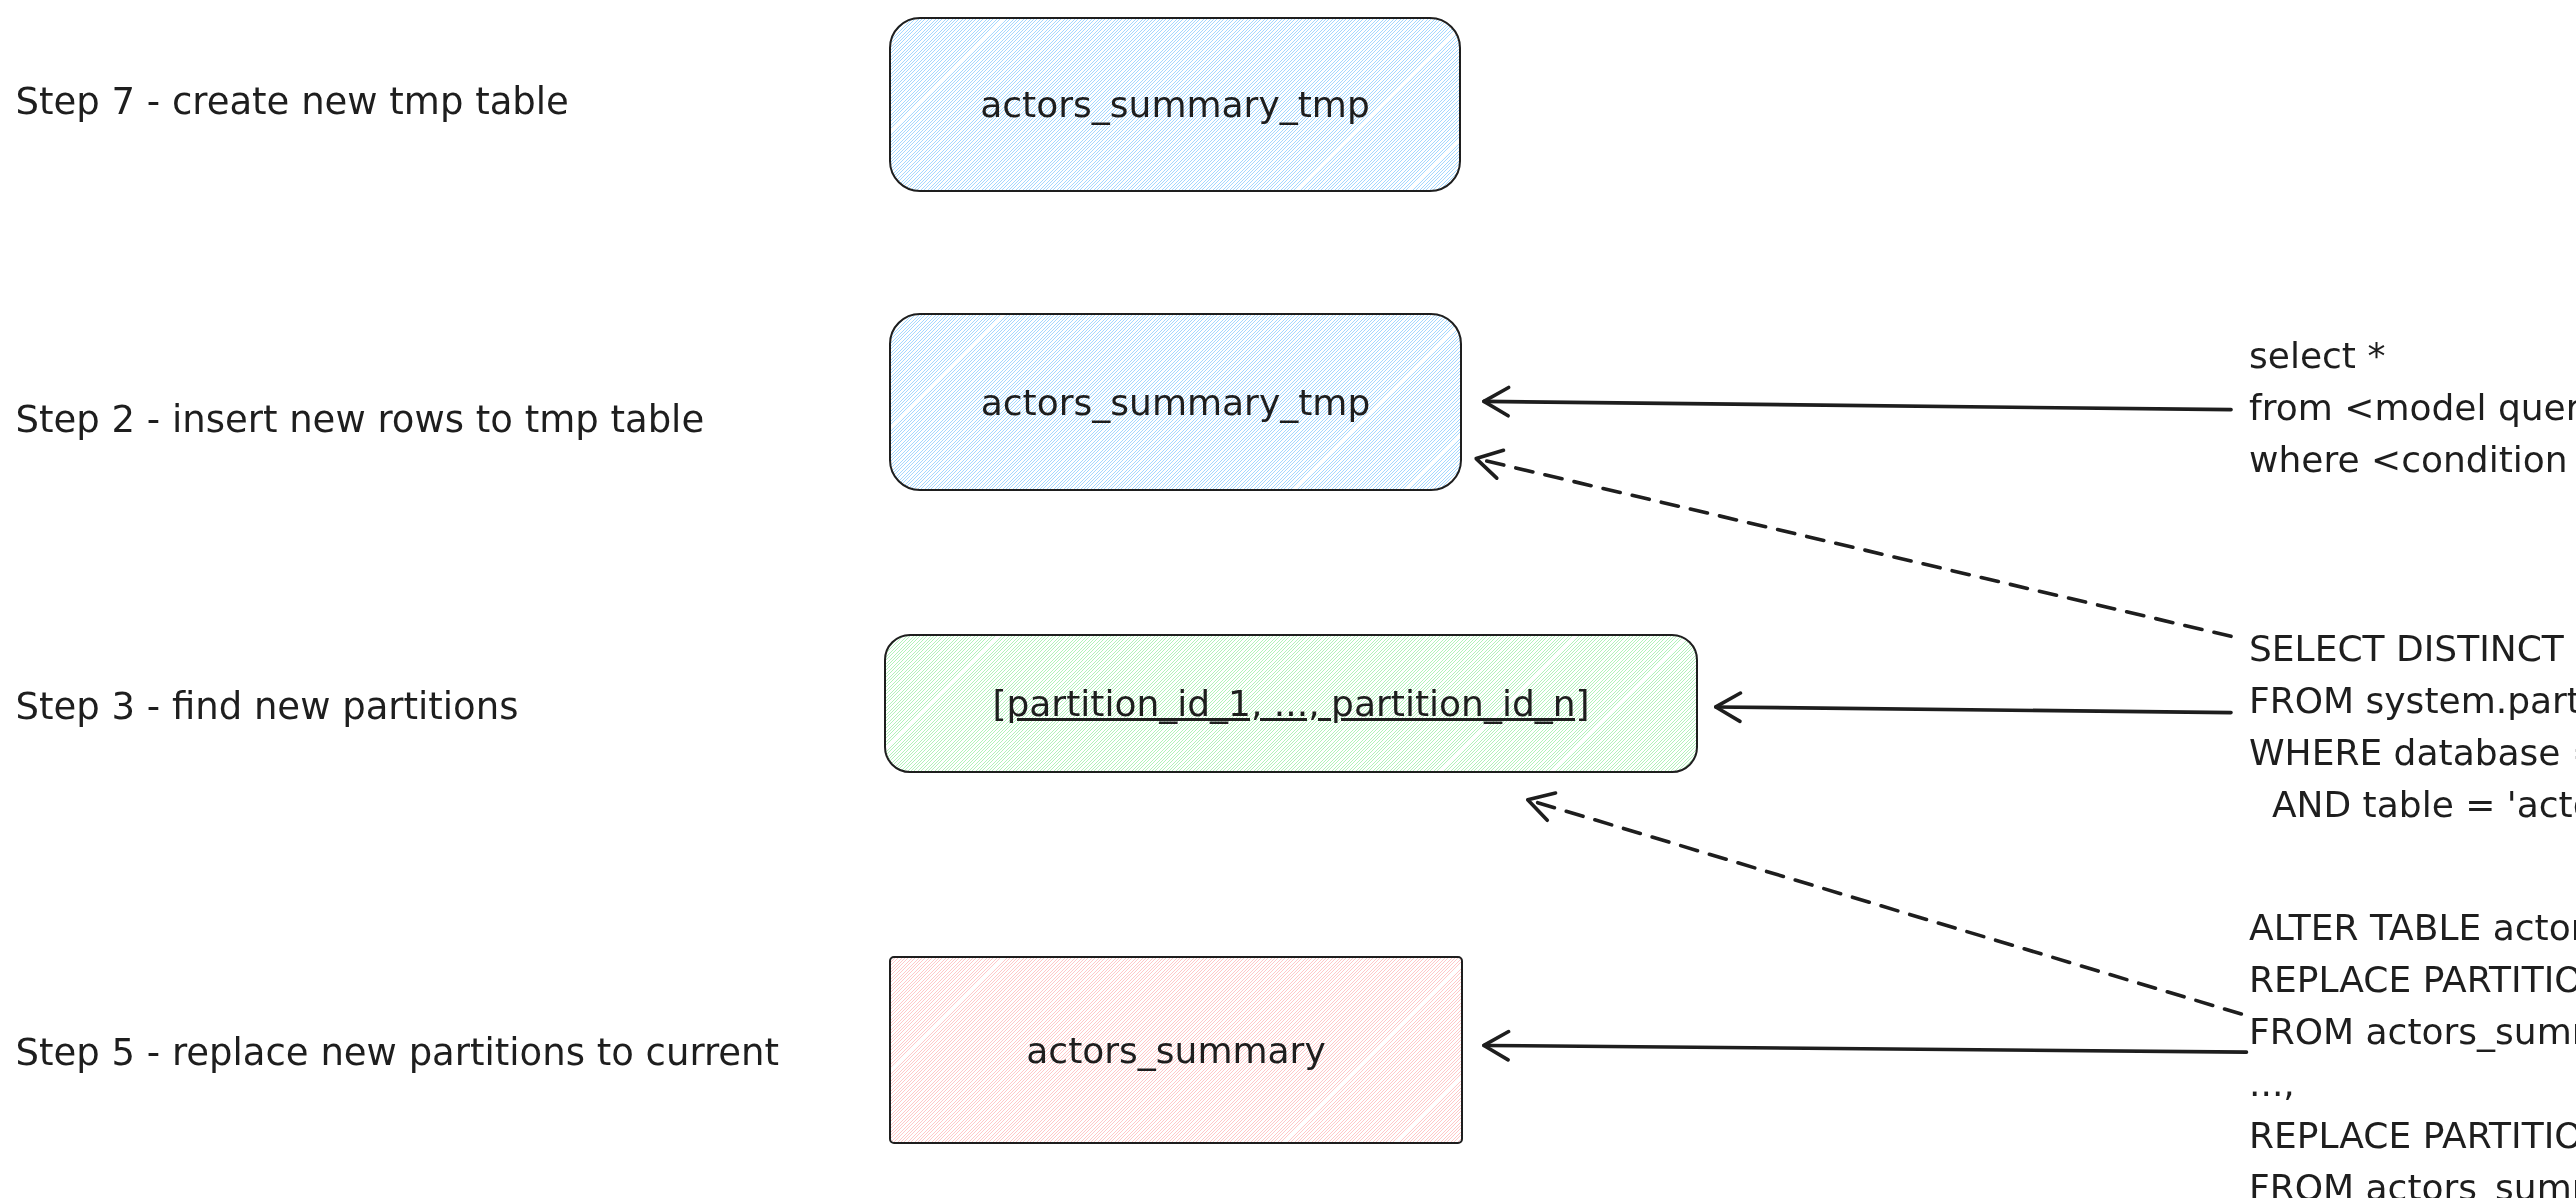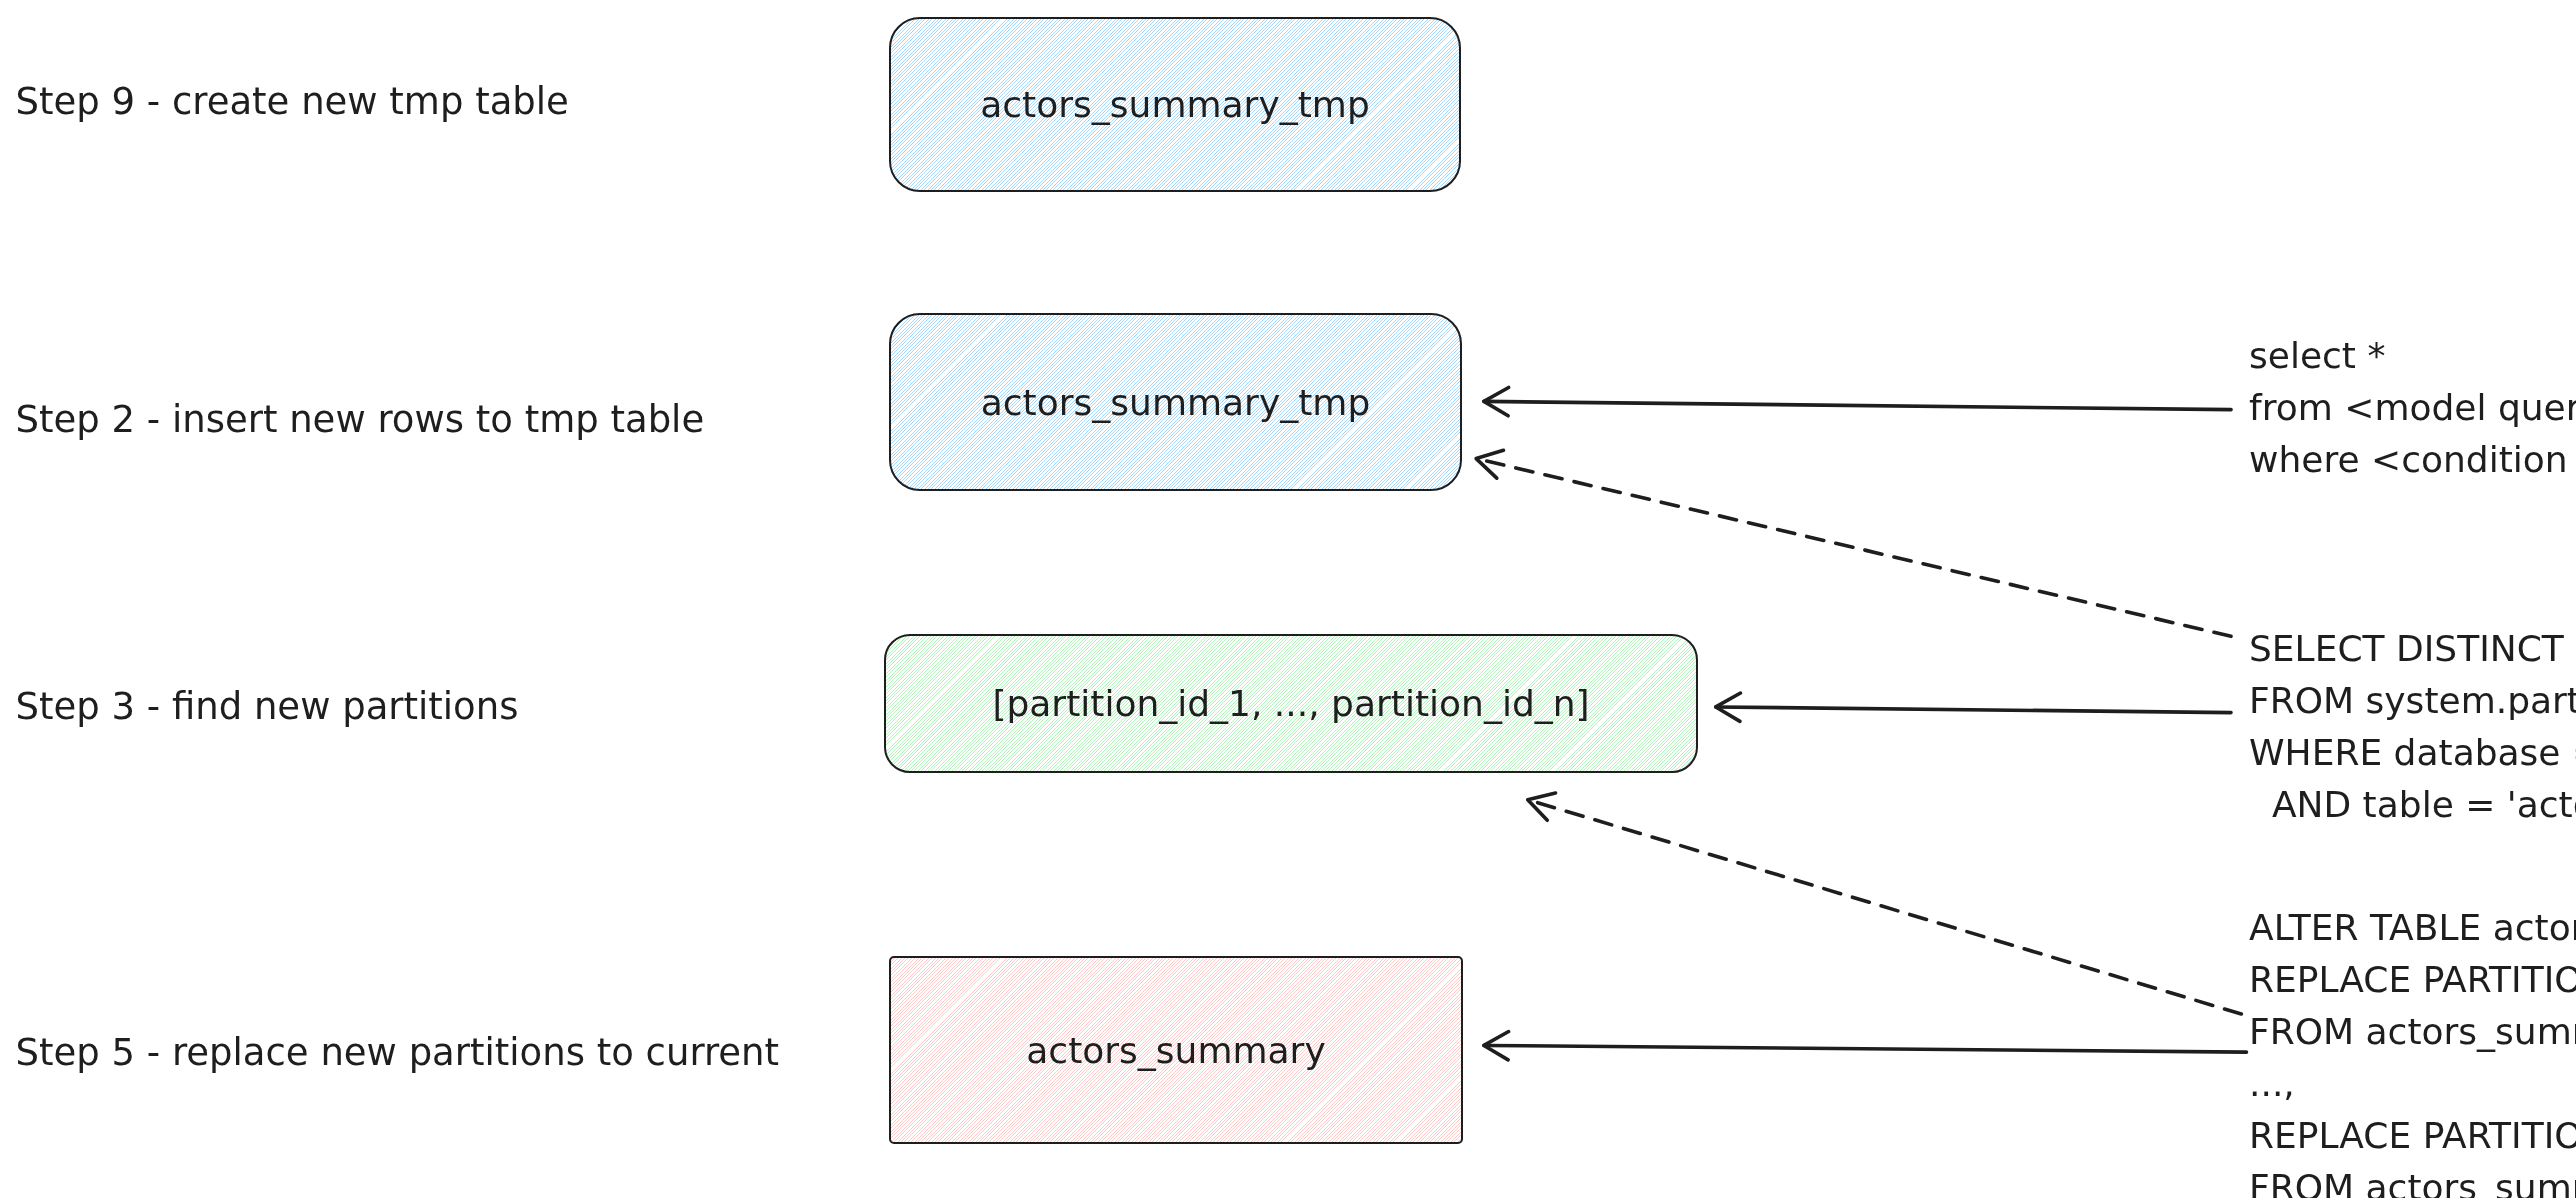--- a/index.html
+++ b/index.html
@@ -93,34 +93,34 @@
       <path class="arrow-shaft dashed" d="M 4350 1968 L 2965 1552"></path>
       <path class="arrow-head" d="M 3019 1539 L 2965 1552 L 3003 1592"></path>
     </g>
 
     <g>
       <path class="arrow-shaft" d="M 4360 2042 L 2880 2029"></path>
       <path class="arrow-head" d="M 2928 2002 L 2880 2029 L 2927 2057"></path>
     </g>
   </svg>
 
-  <div class="step-label" style="top:78px;">Step 9 - create new tmp table</div>
+  <div class="step-label" style="top:78px;">Step 7 - create new tmp table</div>
   <div class="step-label" style="top:384px;margin-top:12px;">Step 2 - insert new rows to tmp table</div>
   <div class="step-label" style="top:683px;">Step 3 - find new partitions</div>
   <div class="step-label" style="top:1029px;">Step 5 - replace new partitions to current</div>
 
   <div class="node blue" style="left:889px; top:16.5px;   width:572px; height:175px;">
     <span>actors_summary_tmp</span>
   </div>
 
   <div class="node blue" style="left:889px; top:313px;  width:573px; height:178px;">
     <span>actors_summary_tmp</span>
   </div>
 
-  <div class="node green" style="left:884px; top:634px; width:814px; height:139px;">
+  <div class="node green" style="left:884px; top:634px; width:814px; height:139px;text-decoration:underline;">
     <span>[partition_id_1, ..., partition_id_n]</span>
   </div>
 
   <div class="node pink" style="left:889px; top:956px; width:574px; height:188px;">
     <span>actors_summary</span>
   </div>
 
   <div class="sql-block" style="left:2249px; top:330px;">
     <div class="sql-line">select *</div>
     <div class="sql-line">from &lt;model query&gt;</div>

